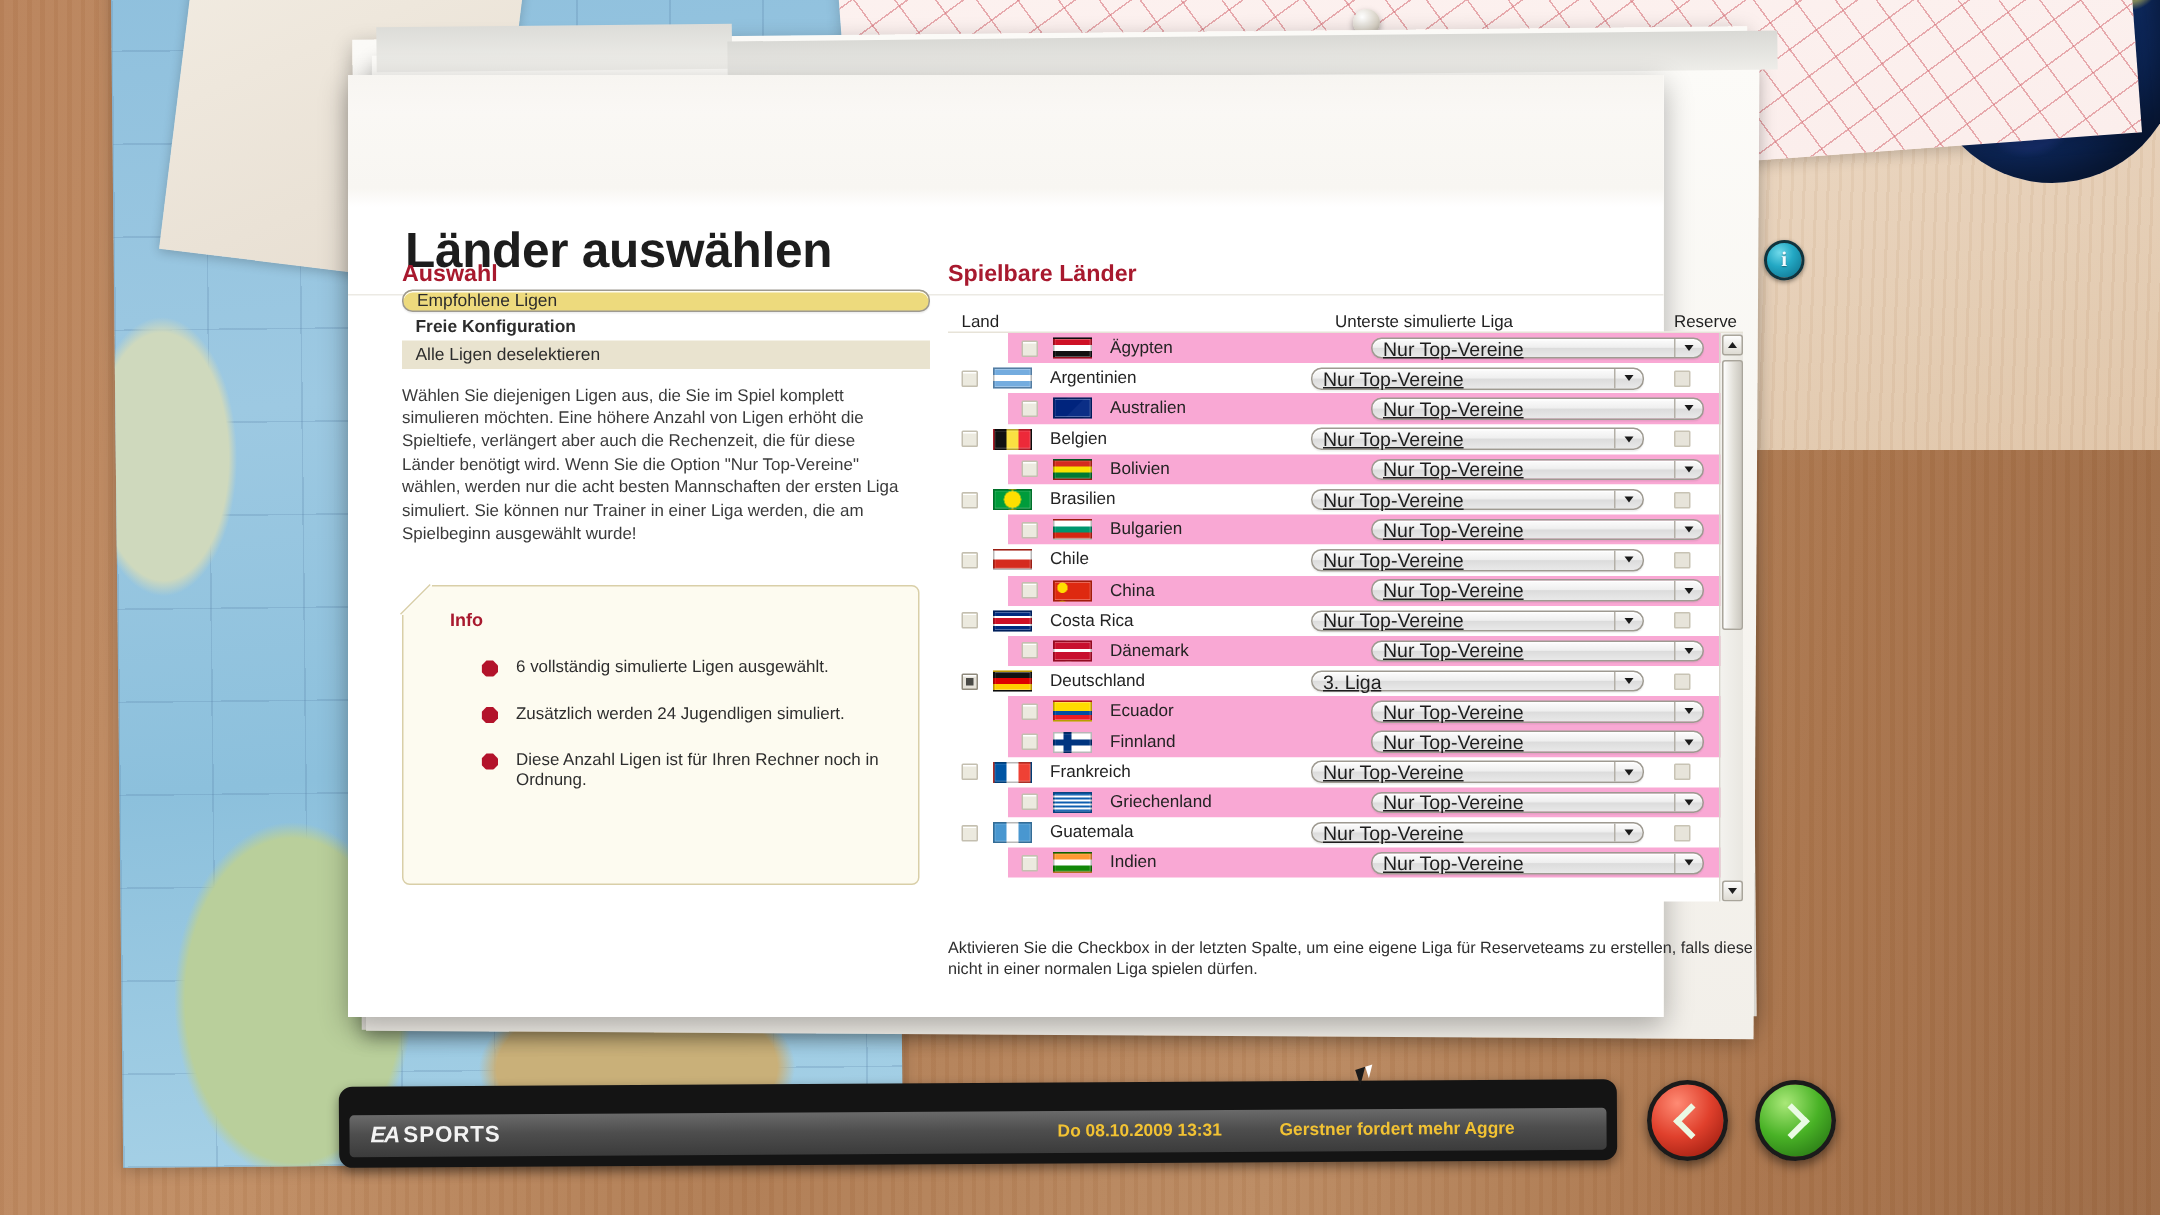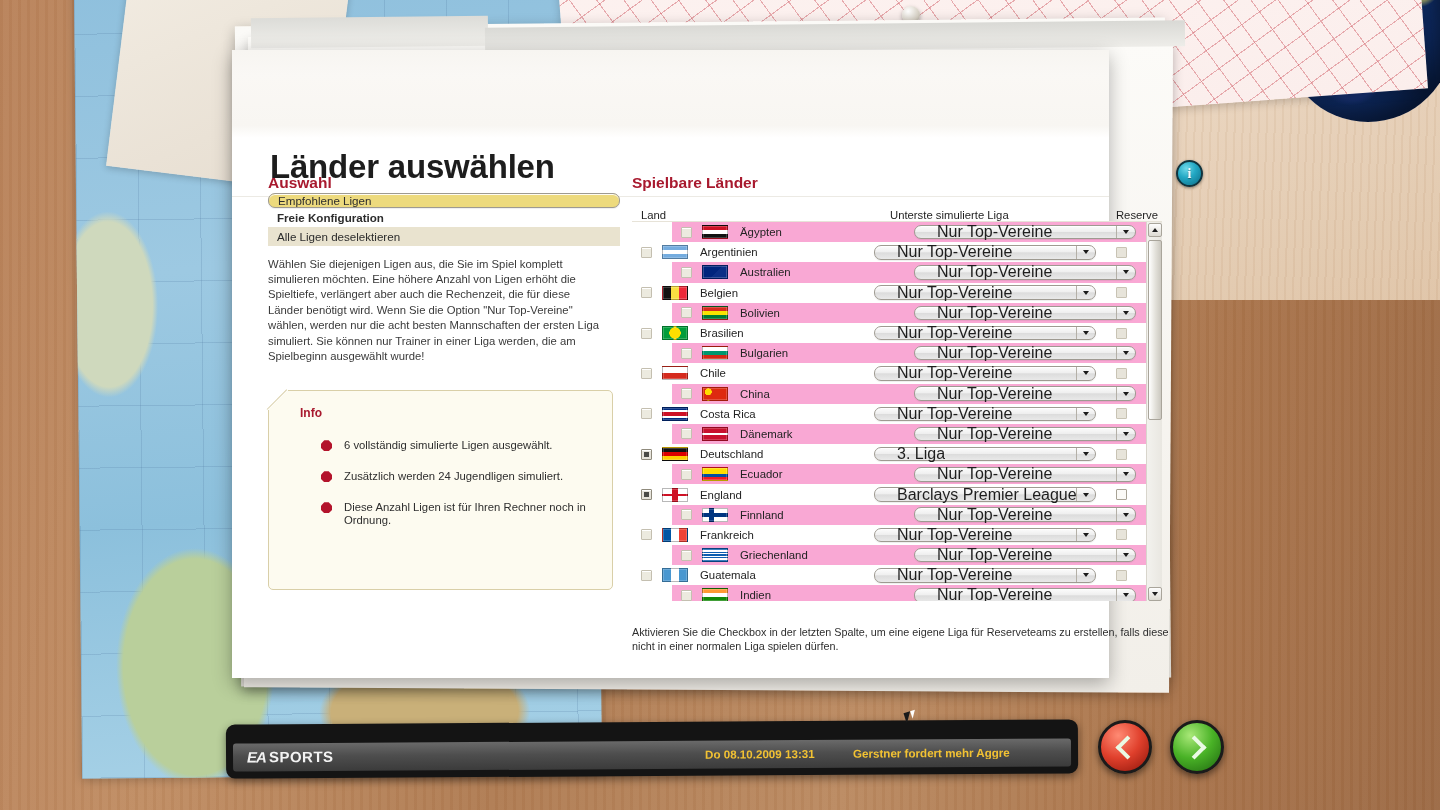--- a/index.html
+++ b/index.html
@@ -215,21 +215,21 @@
   .cname{ width:175px; font-size:11.4px; color:#232323; }
 
   .sel-wrap{ width:222px; flex:0 0 auto; }
   .sel{
     position:relative; height:14.5px; border:1px solid #9e9a91; border-radius:7px;
     background:linear-gradient(180deg,#fcfcfc 0%,#efefef 46%,#dcdcdc 52%,#e9e9e9 100%);
     box-shadow:inset 0 1px 0 rgba(255,255,255,.9), 0 1px 1px rgba(0,0,0,.07);
     display:flex; align-items:center;
   }
   .sel-label{
-    padding-left:22px; font-size:16px; color:#1e1e1e; white-space:nowrap; overflow:hidden;
+    padding-left:7px; font-size:13px; color:#1e1e1e; white-space:nowrap; overflow:hidden;text-decoration:underline;
   }
   .sel-arrow{
     position:absolute; right:0; top:0; width:19px; height:100%;
     border-left:1px solid #b4b0a7;
     display:flex; align-items:center; justify-content:center;
   }
   .caret{
     width:0;height:0;border-left:3.2px solid transparent;border-right:3.2px solid transparent;
     border-top:4px solid #1a1a1a;
   }
@@ -596,36 +596,20 @@
                   <div class="sel-label">Nur Top-Vereine</div>
                   <div class="sel-arrow">
                     <div class="caret"></div>
                   </div>
                 </div>
               </div>
               <div class="res-cell">
                 <div class="res-cb "></div>
               </div>
             </div>
-            <div class="row even">
-              <div class="cb on"></div>
-              <div class="flag" style="background: linear-gradient(rgba(0, 0, 0, 0) 0px, rgba(0, 0, 0, 0) 38%, rgb(206, 17, 36) 38%, rgb(206, 17, 36) 62%, rgba(0, 0, 0, 0) 62%) 0% 0% / cover, linear-gradient(90deg, rgba(0, 0, 0, 0) 0px, rgba(0, 0, 0, 0) 38%, rgb(206, 17, 36) 38%, rgb(206, 17, 36) 62%, rgba(0, 0, 0, 0) 62%), rgb(255, 255, 255);"></div>
-              <div class="cname">England</div>
-              <div class="sel-wrap">
-                <div class="sel">
-                  <div class="sel-label">Barclays Premier League</div>
-                  <div class="sel-arrow">
-                    <div class="caret"></div>
-                  </div>
-                </div>
-              </div>
-              <div class="res-cell">
-                <div class="res-cb active"></div>
-              </div>
-            </div>
             <div class="row odd">
               <div class="cb dim"></div>
               <div class="flag" style="background: linear-gradient(rgba(0, 0, 0, 0) 0px, rgba(0, 0, 0, 0) 36%, rgb(0, 53, 128) 36%, rgb(0, 53, 128) 64%, rgba(0, 0, 0, 0) 64%) 0% 0% / cover, linear-gradient(90deg, rgba(0, 0, 0, 0) 0px, rgba(0, 0, 0, 0) 26%, rgb(0, 53, 128) 26%, rgb(0, 53, 128) 46%, rgba(0, 0, 0, 0) 46%), rgb(255, 255, 255);"></div>
               <div class="cname">Finnland</div>
               <div class="sel-wrap">
                 <div class="sel">
                   <div class="sel-label">Nur Top-Vereine</div>
                   <div class="sel-arrow">
                     <div class="caret"></div>
                   </div>

